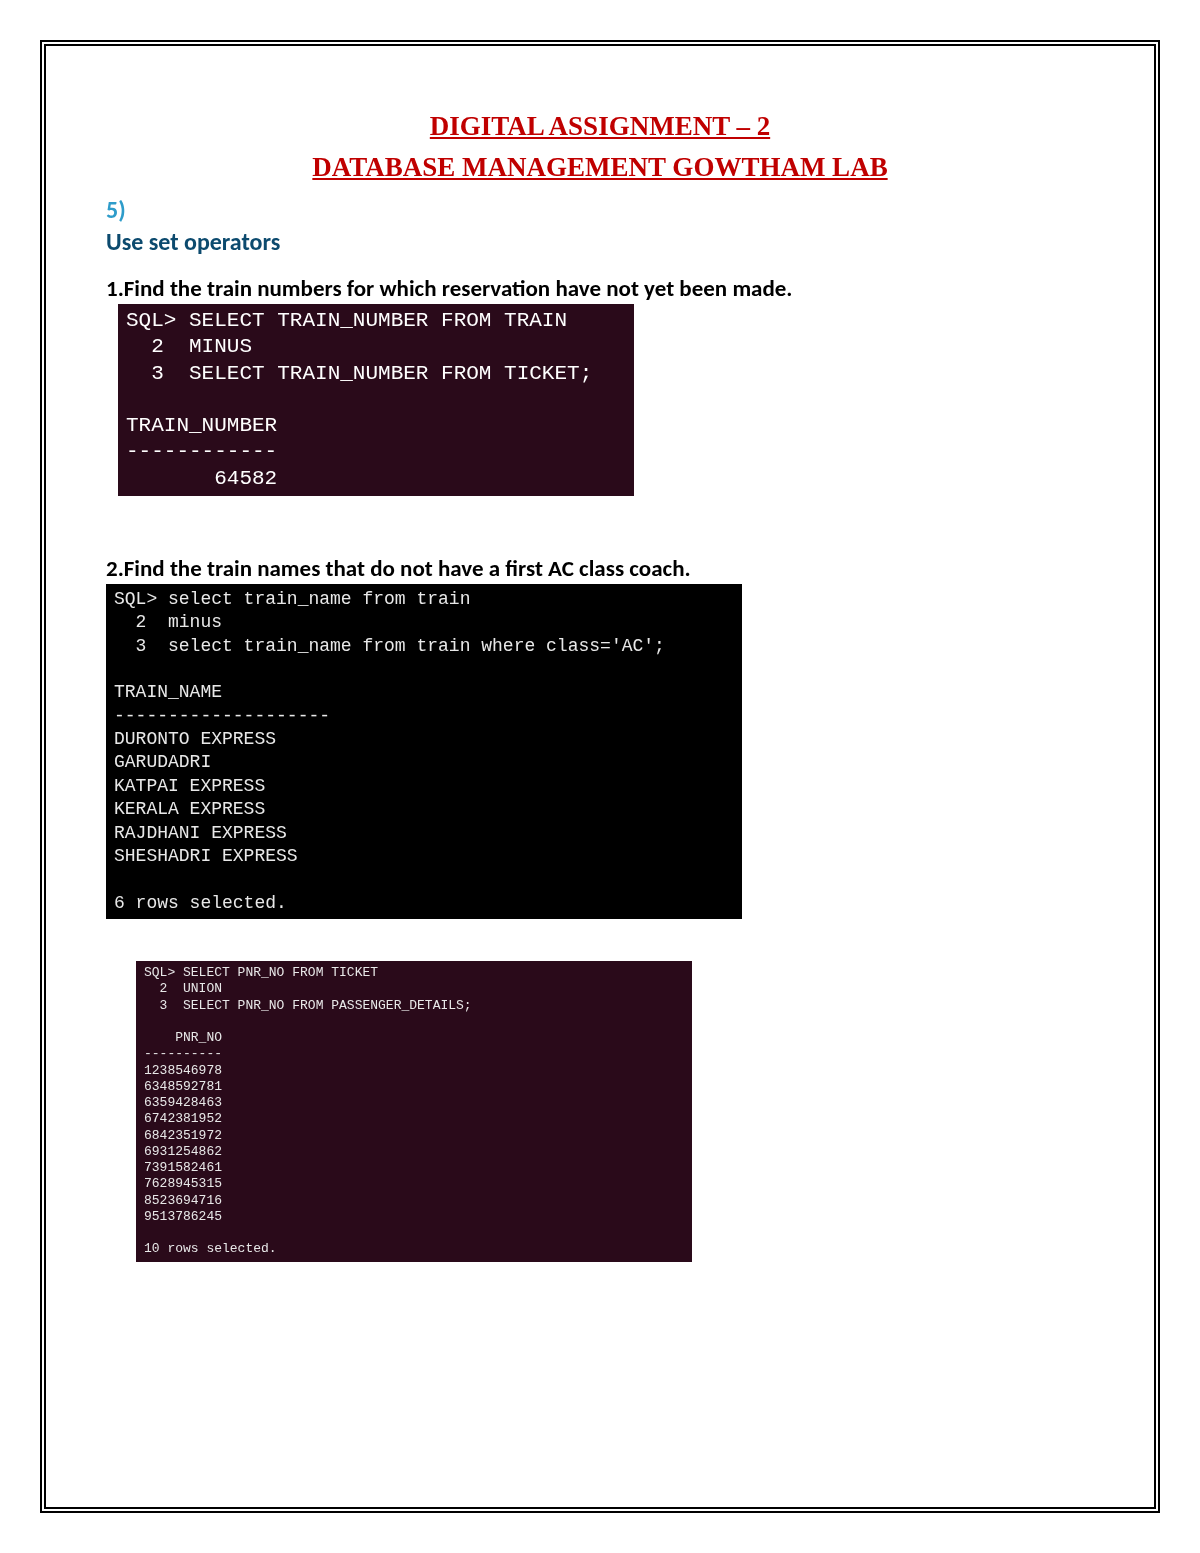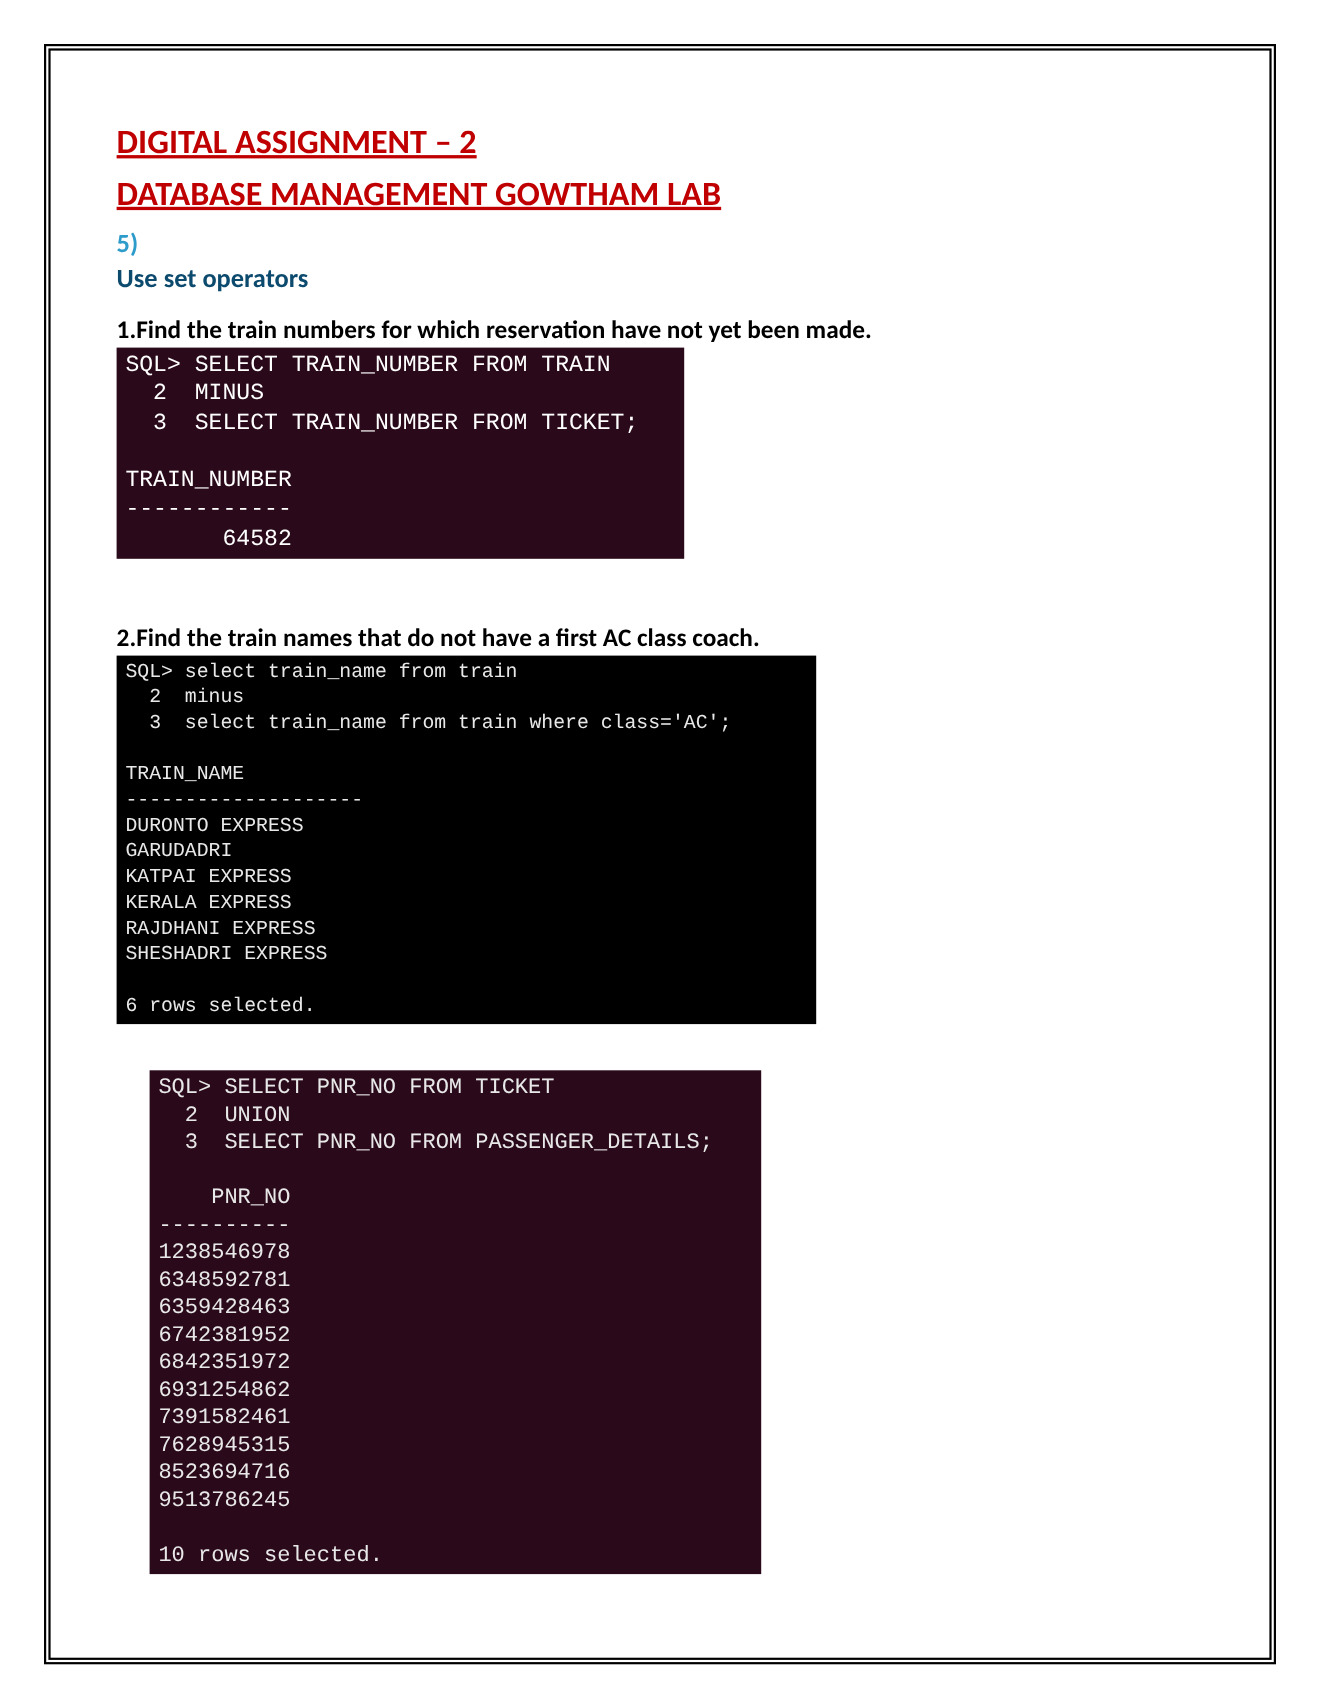--- a/index.html
+++ b/index.html
@@ -16,26 +16,27 @@
     padding: 40px;
     background: #fff;
   }
   .inner-frame {
     border: 6px double #000;
     box-sizing: border-box;
     min-height: 1473px;
     padding: 60px 60px 40px 60px;
   }
   .title-block {
-    text-align: left;
+    text-align: center;
     font-weight: bold;
     color: #c00000;
     text-decoration: underline;
-    font-size: 31px;
+    font-size: 27px;
     line-height: 1.5;
+    font-family: Liberation Serif, serif;
   }
   .name-row {
     display: flex;
     justify-content: space-between;
     font-weight: bold;
     color: #c00000;
     text-decoration: underline;
     font-size: 27px;
     margin-top: 4px;
     padding: 0 30px 0 40px;
@@ -64,34 +65,35 @@
     padding: 4px 8px;
     margin-top: 2px;
     font-size: 20px;
     line-height: 1.25;
   }
   .term-maroon {
     background: #2a0a1a;
     color: #fff;
     width: 500px;
     font-size: 21px;
+    margin-left: 12px;
   }
   .term-black {
     background: #000000;
     color: #e8e8e8;
     width: 620px;
     font-size: 18px;
     line-height: 1.3;
   }
   .term-maroon2 {
     background: #2a0a1a;
     color: #e8e8e8;
     width: 540px;
     margin-left: 30px;
-    font-size: 20px;
+    font-size: 13px;
     line-height: 1.25;
   }
 </style>
 </head>
 <body>
 
 <div class="page">
   <div class="inner-frame">
 
     <div class="title-block">

